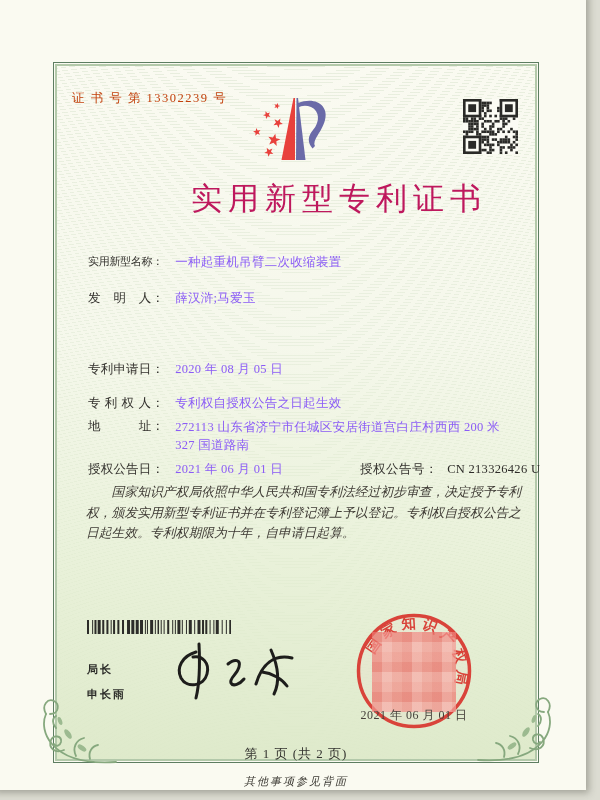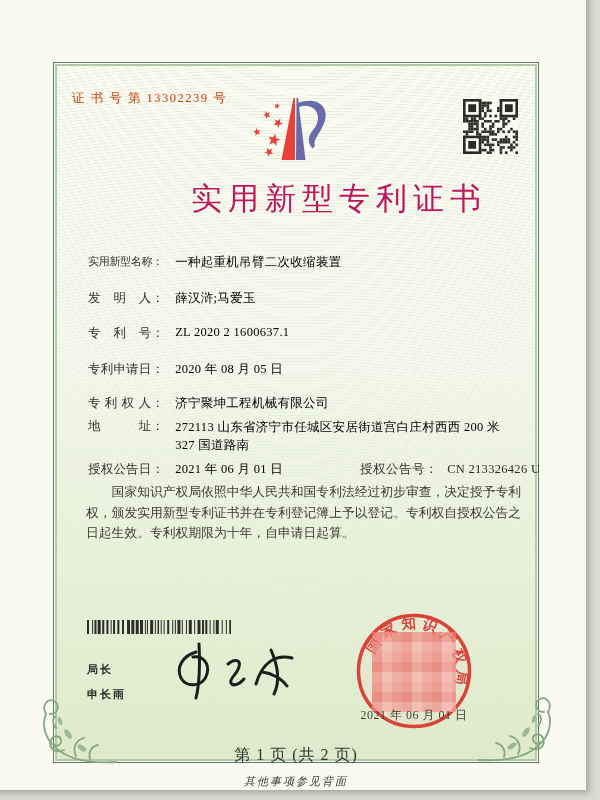--- a/index.html
+++ b/index.html
@@ -43,28 +43,29 @@
     position:absolute;left:61px;top:186px;width:572px;
     text-align:center;font-size:31px;color:#be185d;
     letter-spacing:6px;font-weight:500;white-space:nowrap;
   }
   .row{position:absolute;left:96px;white-space:nowrap;font-size:12.5px;color:#2e2c29;}
   .row .lbl{
     display:inline-block;width:76px;vertical-align:top;
     text-align:justify;text-align-last:justify;color:#33312d;
   }
   .row .lbl.tight{font-size:11px;letter-spacing:-0.3px;text-align-last:auto;}
-  .row .val{display:inline-block;margin-left:8px;letter-spacing:.3px;color:#000000;}
+  .row .val{display:inline-block;margin-left:8px;letter-spacing:.3px;color:#8b5cf6;}
   .row .val.block{white-space:normal;width:380px;line-height:18px;vertical-align:top;}
   .row2{position:absolute;left:368px;white-space:nowrap;font-size:12.5px;color:#2e2c29;}
   .row2 .lbl{letter-spacing:.5px;color:#33312d;}
   .row2 .val{margin-left:6px;letter-spacing:.3px;}
   .bodytext{
     position:absolute;left:94px;top:490px;width:446px;
     font-size:12.8px;line-height:20.5px;color:#3e3a34;
+    font-style:italic;
   }
   .bodytext p{margin:0;text-indent:2em;}
   .barcode{position:absolute;left:95px;top:628px;width:144px;height:14px;}
   .signer-title,.signer-name{
     position:absolute;left:95px;
     font-family:"Liberation Sans","DejaVu Sans",sans-serif;
     font-size:11px;font-weight:700;color:#2b2b28;letter-spacing:2px;
   }
   .signer-title{top:670px;}
   .signer-name{top:695px;}
@@ -77,21 +78,21 @@
         rgba(247,170,164,.45) 10px 20px, rgba(240,140,131,.45) 20px 30px),
       repeating-linear-gradient(0deg, rgba(249,184,180,.55) 0 10px,
         rgba(233,108,102,.55) 10px 20px, rgba(245,156,150,.55) 20px 30px);
   }
   .seal-date{
     position:absolute;left:363px;top:715px;width:118px;text-align:center;
     font-size:12px;color:#45403a;letter-spacing:.5px;white-space:nowrap;
   }
   .page-info{
     position:absolute;left:61px;top:753px;width:486px;text-align:center;
-    font-size:16px;color:#343430;letter-spacing:1px;
+    font-size:13px;color:#343430;letter-spacing:1px;
   }
   .back-note{
     position:absolute;left:61px;top:782px;width:486px;text-align:center;
     font-size:11px;font-style:italic;color:#3c3a34;letter-spacing:2px;
   }
   .ornament{position:absolute;width:86px;height:78px;}
   .ornament.left{left:40px;top:698px;}
   .ornament.right{left:484px;top:696px;transform:scaleX(-1);}
 </style>
 </head>
@@ -283,33 +284,29 @@
     <div class="row" style="top:262px">
       <span class="lbl tight">实用新型名称：</span>
       <span class="val">一种起重机吊臂二次收缩装置</span>
     </div>
 
     <div class="row" style="top:298px">
       <span class="lbl">发　明　人：</span>
       <span class="val">薛汉浒;马爱玉</span>
     </div>
 
-    <div class="row" style="top:333px">
-      <span class="lbl">专　利　号：</span>
-      <span class="val">ZL 2020 2 1600637.1</span>
-    </div>
 
     <div class="row" style="top:369px">
       <span class="lbl">专利申请日：</span>
       <span class="val">2020 年 08 月 05 日</span>
     </div>
 
     <div class="row" style="top:403px">
       <span class="lbl">专 利 权 人：</span>
-      <span class="val">济宁聚坤工程机械有限公司</span>
+      <span class="val">专利权自授权公告之日起生效</span>
     </div>
 
     <div class="row" style="top:426px">
       <span class="lbl">地　　　址：</span>
       <span class="val block"><span>272113 山东省济宁市任城区安居街道宫白庄村西西 200 米</span><br>
         <span>327 国道路南</span>
       </span>
     </div>
 
     <div class="row" style="top:469px">

